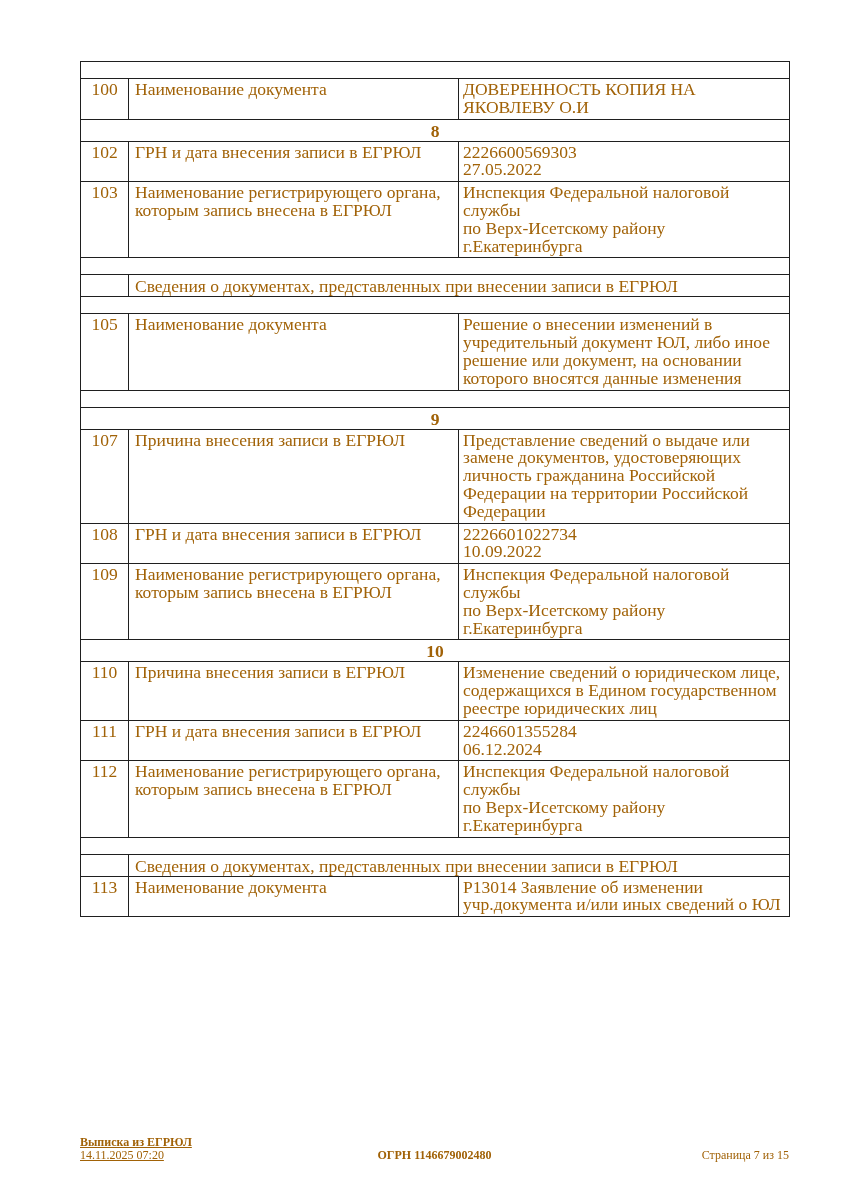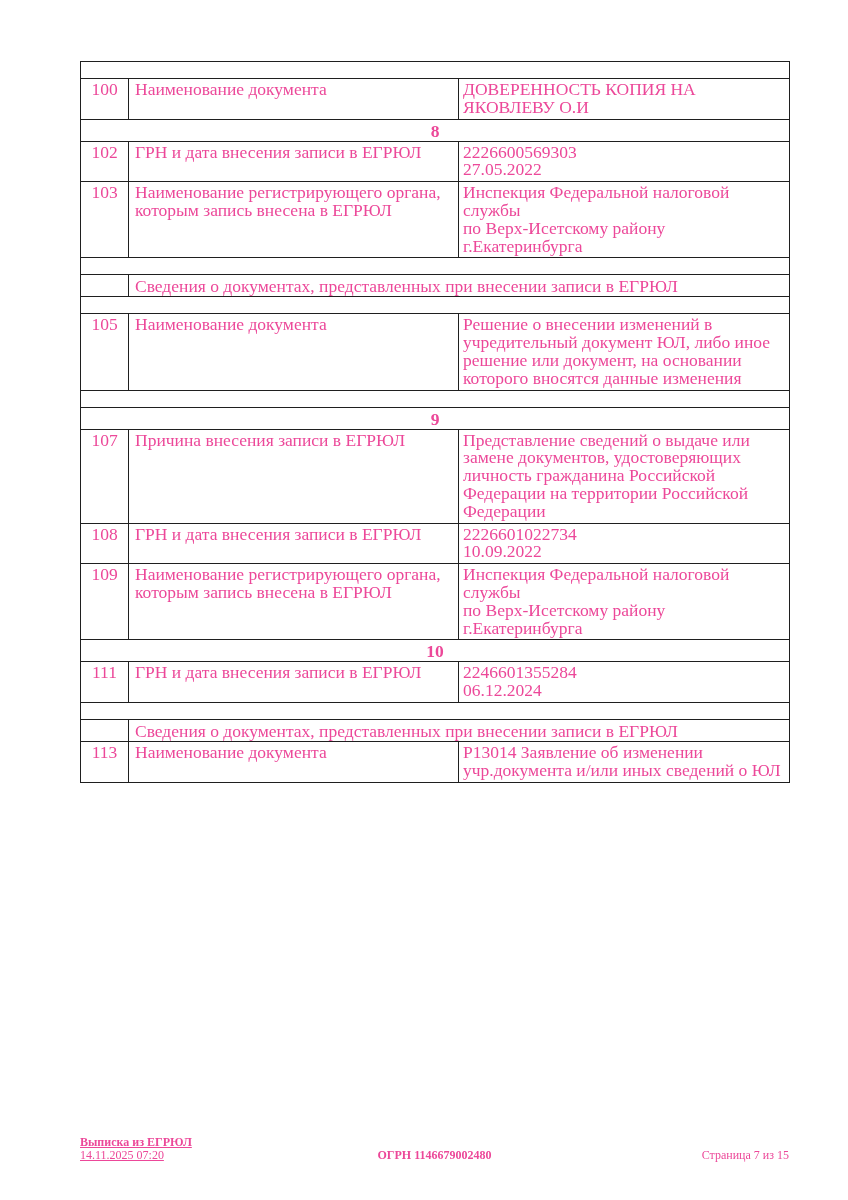--- a/index.html
+++ b/index.html
@@ -2,21 +2,21 @@
 <html><head>
 <meta charset="utf-8">
 <style>
   html, body { margin: 0; padding: 0; background: #ffffff; }
   .page {
     position: relative;
     width: 848px;
     height: 1200px;
     background: #ffffff;
     font-family: "Liberation Serif", "DejaVu Serif", serif;
-    color: #ec4899;
+    color: #a16207;
     overflow: hidden;
   }
   table.doc {
     position: absolute;
     left: 80px;
     top: 61px;
     width: 709px;
     border-collapse: collapse;
     table-layout: fixed;
     font-size: 17.5px;
@@ -156,28 +156,42 @@
         <td class="c-label">Наименование регистрирующего органа,
 которым запись внесена в ЕГРЮЛ</td>
         <td class="c-value">Инспекция Федеральной налоговой службы
 по Верх-Исетскому району г.Екатеринбурга</td>
       </tr>
 
       <tr>
         <td colspan="3" class="c-section">10</td>
       </tr>
 
+      <tr>
+        <td class="c-num">110</td>
+        <td class="c-label">Причина внесения записи в ЕГРЮЛ</td>
+        <td class="c-value">Изменение сведений о юридическом лице,
+содержащихся в Едином государственном
+реестре юридических лиц</td>
+      </tr>
 
       <tr>
         <td class="c-num">111</td>
         <td class="c-label">ГРН и дата внесения записи в ЕГРЮЛ</td>
         <td class="c-value">2246601355284
 06.12.2024</td>
       </tr>
 
+      <tr>
+        <td class="c-num">112</td>
+        <td class="c-label">Наименование регистрирующего органа,
+которым запись внесена в ЕГРЮЛ</td>
+        <td class="c-value">Инспекция Федеральной налоговой службы
+по Верх-Исетскому району г.Екатеринбурга</td>
+      </tr>
 
       <tr class="r-spacer">
           <td colspan="3"></td>
         </tr>
 
       <tr>
         <td class="c-num"></td>
         <td colspan="2" class="c-subheader">Сведения о документах, представленных при внесении записи в ЕГРЮЛ</td>
       </tr>
 

